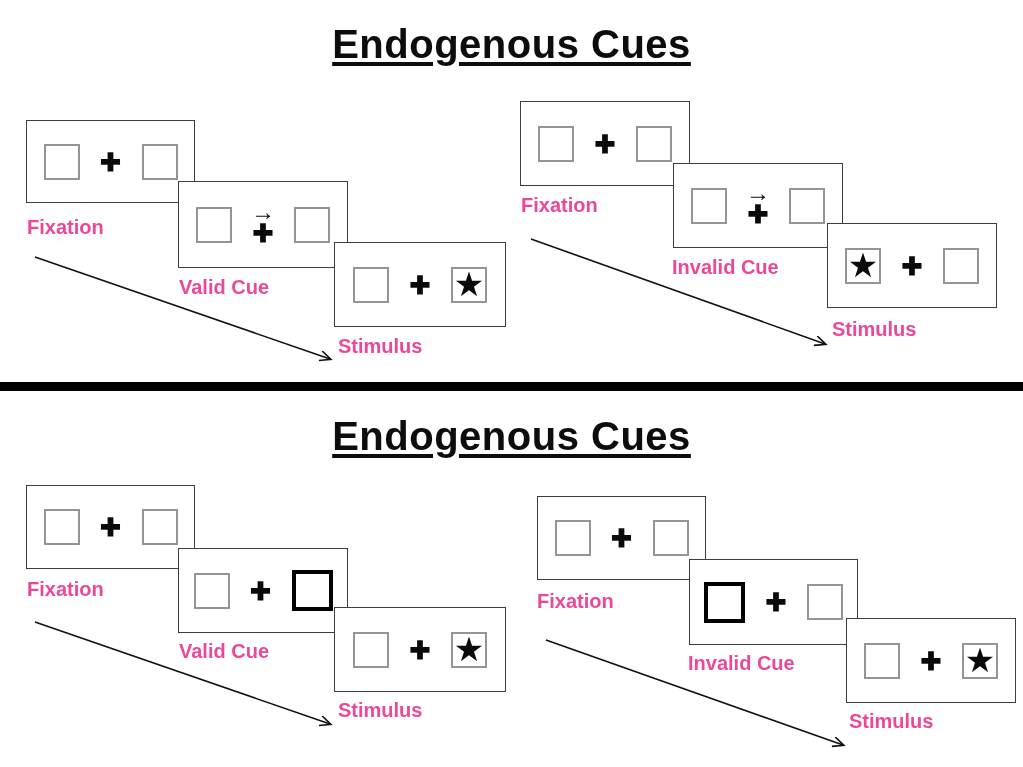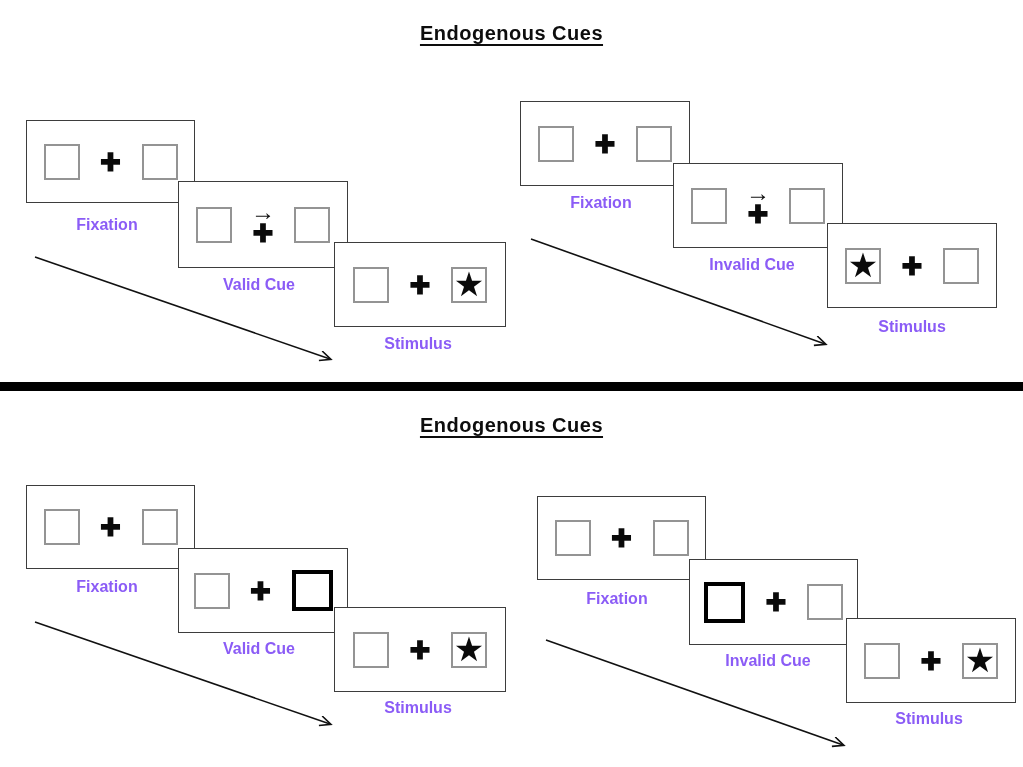--- a/index.html
+++ b/index.html
@@ -6,21 +6,21 @@
   #canvas{
     position:relative;
     width:1023px;height:767px;
     background:#fff;
     font-family:"Liberation Sans", sans-serif;
     overflow:hidden;
   }
   .section-title{
     position:absolute;left:0;width:1023px;
     text-align:center;
-    font-size:20px;font-weight:bold;color:#0d0d0d;
+    font-size:40px;font-weight:bold;color:#0d0d0d;
     text-decoration:underline;
     text-underline-offset:4px;
     letter-spacing:0.5px;
   }
   .panel{
     position:absolute;
     background:#fff;
     border:1.5px solid #3d3d3d;
     display:flex;align-items:center;justify-content:center;
     gap:16px;
@@ -50,22 +50,21 @@
     color:#0a0a0a;
     margin-bottom:3px;
   }
   .star{
     font-size:34px;line-height:30px;
     color:#0a0a0a;
     transform:translateY(-1px);
   }
   .plabel{
     position:absolute;width:160px;
-    text-align:center;
-    font-size:16px;font-weight:bold;color:#8b5cf6;
+    font-size:20px;font-weight:bold;color:#ec4899;
     white-space:nowrap;
   }
   .divider{
     position:absolute;left:0;top:382px;
     width:1023px;height:9px;background:#000;
   }
   #arrows{
     position:absolute;left:0;top:0;z-index:0;
     pointer-events:none;
   }

